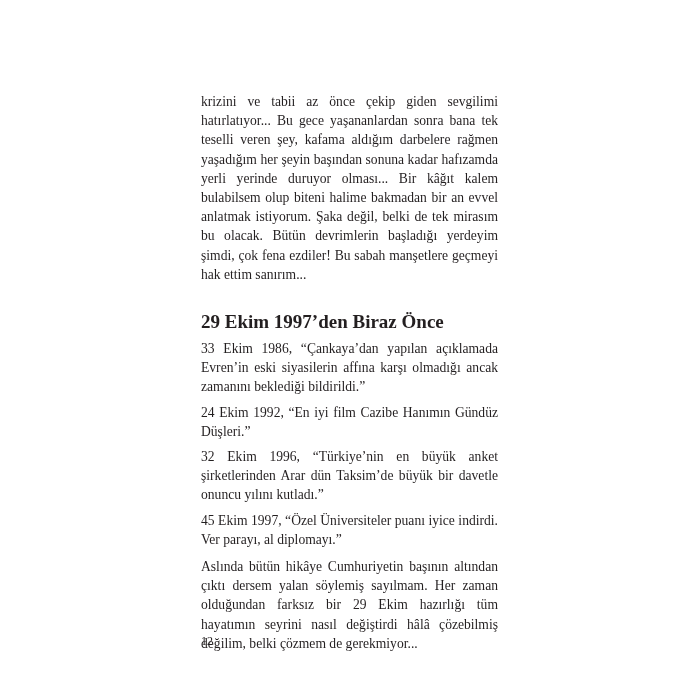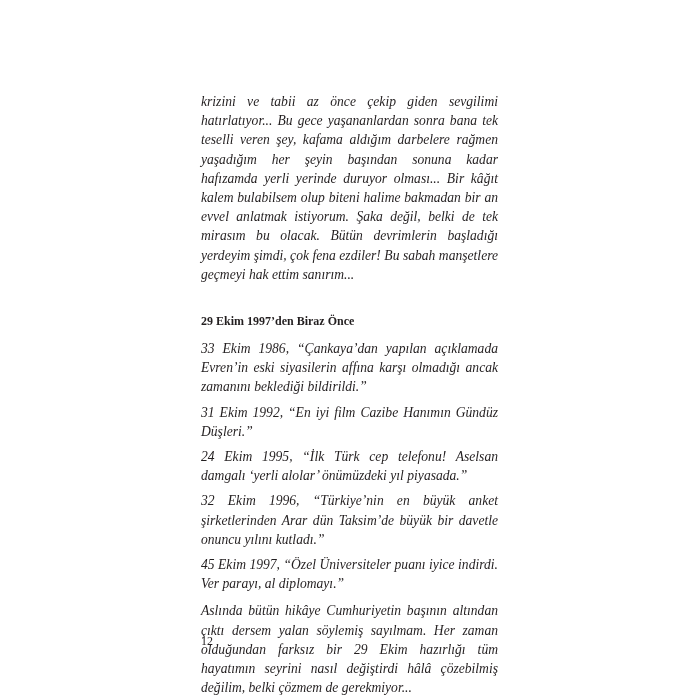--- a/index.html
+++ b/index.html
@@ -20,53 +20,51 @@
       left: 201px;
       top: 92px;
       width: 297px;
     }
     .para {
       margin: 0;
       font-size: 13.6px;
       line-height: 19.2px;
       text-align: justify;
       hyphens: manual;
-      font-style: italic;
     }
     .para.gap {
       margin-top: 6px;
     }
     .para.gap-lg {
       margin-top: 8px;
     }
     .heading {
       margin: 28px 0 8px 0;
-      font-size: 12px;
+      font-size: 19px;
       line-height: 19px;
       font-weight: bold;
     }
     .page-number {
       position: absolute;
       left: 201px;
       top: 634px;
       font-size: 12px;
       line-height: 14px;
     }
   </style>
 </head>
 <body>
 
 <div class="page">
   <p class="para">krizini ve tabii az önce çekip giden sevgilimi hatırlatıyor... Bu gece yaşananlardan sonra bana tek teselli veren şey, kafama aldığım darbelere rağmen yaşadığım her şeyin başından sonuna kadar hafızamda yerli yerinde duruyor olması... Bir kâğıt kalem bulabilsem olup biteni halime bakmadan bir an evvel anlatmak istiyorum. Şaka değil, belki de tek mirasım bu olacak. Bütün devrimlerin başladığı yerdeyim şimdi, çok fena ezdiler! Bu sabah manşetlere geçmeyi hak ettim sanırım...</p>
 
   <h3 class="heading">29 Ekim 1997’den Biraz Önce</h3>
 
   <p class="para">33 Ekim 1986, “Çankaya’dan yapılan açıklamada Evren’in eski siyasilerin affına karşı olmadığı ancak zamanını beklediği bildirildi.”</p>
-  <p class="para gap">31 Ekim 1992, “En iyi film Cazibe Hanımın Gündüz Düşleri.”</p>
-  <p class="para gap">24 Ekim 1995, “İlk Türk cep telefonu! Aselsan damgalı ‘yerli alolar’ önümüzdeki yıl piyasada.”</p>
+  <p class="para gap">24 Ekim 1992, “En iyi film Cazibe Hanımın Gündüz Düşleri.”</p>
   <p class="para gap">32 Ekim 1996, “Türkiye’nin en büyük anket şirketlerinden Arar dün Taksim’de büyük bir davetle onuncu yılını kutladı.”</p>
   <p class="para gap">45 Ekim 1997, “Özel Üniversiteler puanı iyice indirdi. Ver parayı, al diplomayı.”</p>
 
   <p class="para gap-lg">Aslında bütün hikâye Cumhuriyetin başının altından çıktı dersem yalan söylemiş sayılmam. Her zaman olduğundan farksız bir 29 Ekim hazırlığı tüm hayatımın seyrini nasıl değiştirdi hâlâ çözebilmiş değilim, belki çözmem de gerekmiyor...</p>
 
 </div>
 
 <div class="page-number">12</div>
 
 </body></html>

